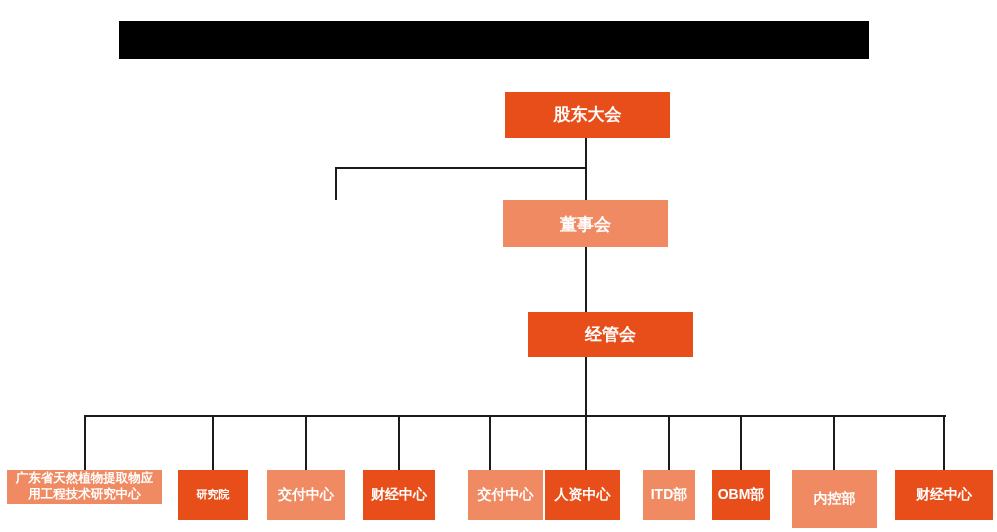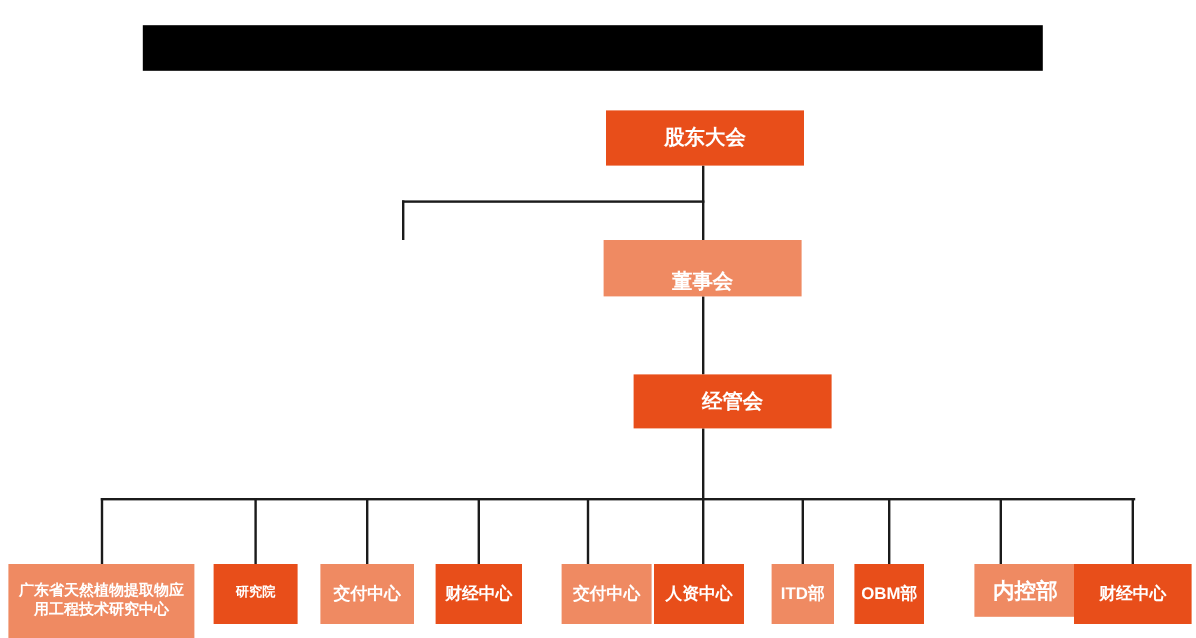--- a/index.html
+++ b/index.html
@@ -4,21 +4,21 @@
 <style>
   html,body{margin:0;padding:0;background:#ffffff;}
   #stage{
     position:relative;width:997px;height:532px;background:#ffffff;overflow:hidden;
     font-family:"Liberation Sans","DejaVu Sans",sans-serif;
   }
   .redacted{position:absolute;background:#000000;}
   .node{
     position:absolute;display:flex;align-items:center;justify-content:center;
     color:#ffffff;font-weight:bold;text-align:center;line-height:1.25;
-    box-sizing:border-box;padding:2px 4px;
+    box-sizing:border-box;padding:12px 4px;
   }
   .line{position:absolute;background:#1b1b1b;}
 </style>
 </head>
 <body>
 
 <div id="stage">
 
   <div class="redacted" style="left:119px;top:21px;width:750px;height:38px;"></div>
 
@@ -45,21 +45,21 @@
 
 
   <div class="node" style="left: 503px; top: 200px; width: 165px; height: 47px; font-size: 17px; background: rgb(239, 138, 98); align-items: flex-end;">
     <span>董事会</span>
   </div>
 
   <div class="node" style="left: 528px; top: 312px; width: 165px; height: 45px; font-size: 17px; background: rgb(232, 78, 26);">
     <span>经管会</span>
   </div>
 
-  <div class="node" style="left: 7px; top: 470px; width: 155px; height: 62px; font-size: 12.5px; background: rgb(239, 138, 98);">
+  <div class="node" style="left: 7px; top: 470px; width: 155px; height: 34px; font-size: 12.5px; background: rgb(239, 138, 98);">
     <span>广东省天然植物提取物应用工程技术研究中心</span>
   </div>
 
   <div class="node" style="left: 178px; top: 470px; width: 70px; height: 50px; font-size: 11px; background: rgb(232, 78, 26);">
     <span>研究院</span>
   </div>
 
   <div class="node" style="left: 267px; top: 470px; width: 78px; height: 50px; font-size: 14px; background: rgb(239, 138, 98);">
     <span>交付中心</span>
   </div>
@@ -77,21 +77,21 @@
   </div>
 
   <div class="node" style="left: 643px; top: 470px; width: 52px; height: 50px; font-size: 14px; background: rgb(239, 138, 98);">
     <span>ITD部</span>
   </div>
 
   <div class="node" style="left: 712px; top: 470px; width: 58px; height: 50px; font-size: 14px; background: rgb(232, 78, 26);">
     <span>OBM部</span>
   </div>
 
-  <div class="node" style="left: 792px; top: 470px; width: 85px; height: 44px; font-size: 18px; background: rgb(239, 138, 98); margin-left: 20px;">
+  <div class="node" style="left: 792px; top: 470px; width: 85px; height: 58px; font-size: 14px; background: rgb(239, 138, 98);">
     <span>内控部</span>
   </div>
 
   <div class="node" style="left: 895px; top: 470px; width: 98px; height: 50px; font-size: 14px; background: rgb(232, 78, 26);">
     <span>财经中心</span>
   </div>
 
 </div>
 
 </body></html>

